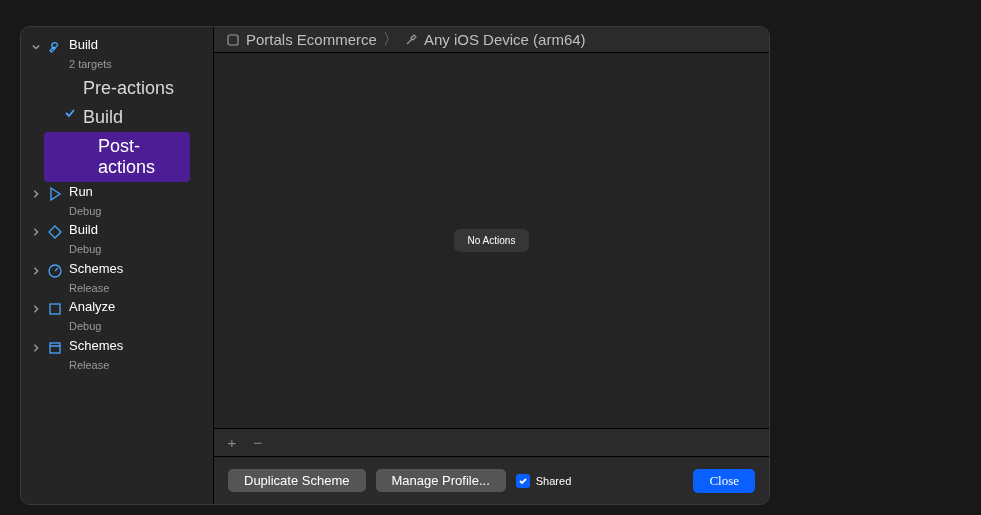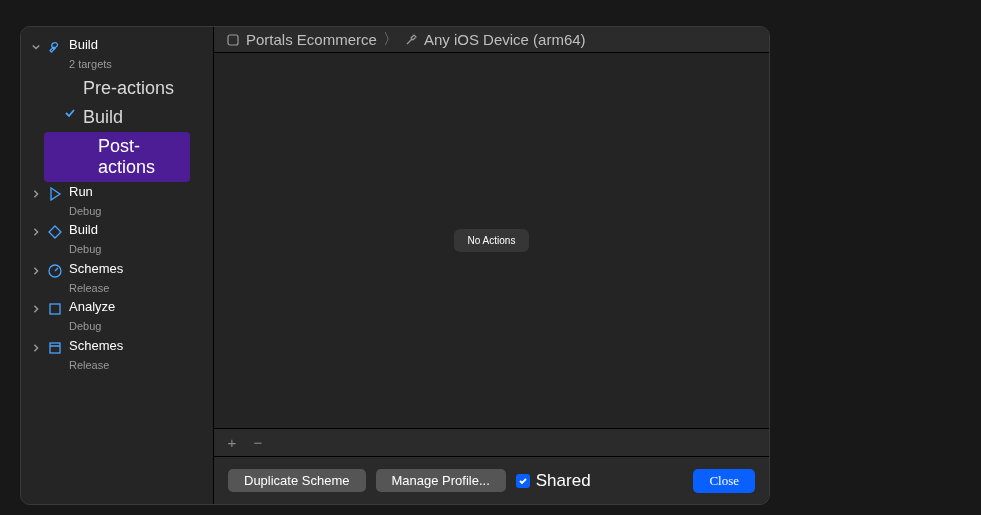--- a/index.html
+++ b/index.html
@@ -144,21 +144,21 @@
   .checkbox {
     display:flex; align-items:center; gap:6px;
   }
   .checkbox .box {
     width: 14px; height: 14px;
     background: #0a60ff;
     border-radius: 3px;
     display:flex; align-items:center; justify-content:center;
   }
   .checkbox .box svg { display:block; }
-  .checkbox span { color:#fff; font-size:17px; }
+  .checkbox span { color:#fff; font-size:11px; }
 </style>
 </head>
 <body>
 
 <div class="sheet">
 
   <div class="sidebar">
 
     <div class="tree-row">
       <div class="disclosure">

